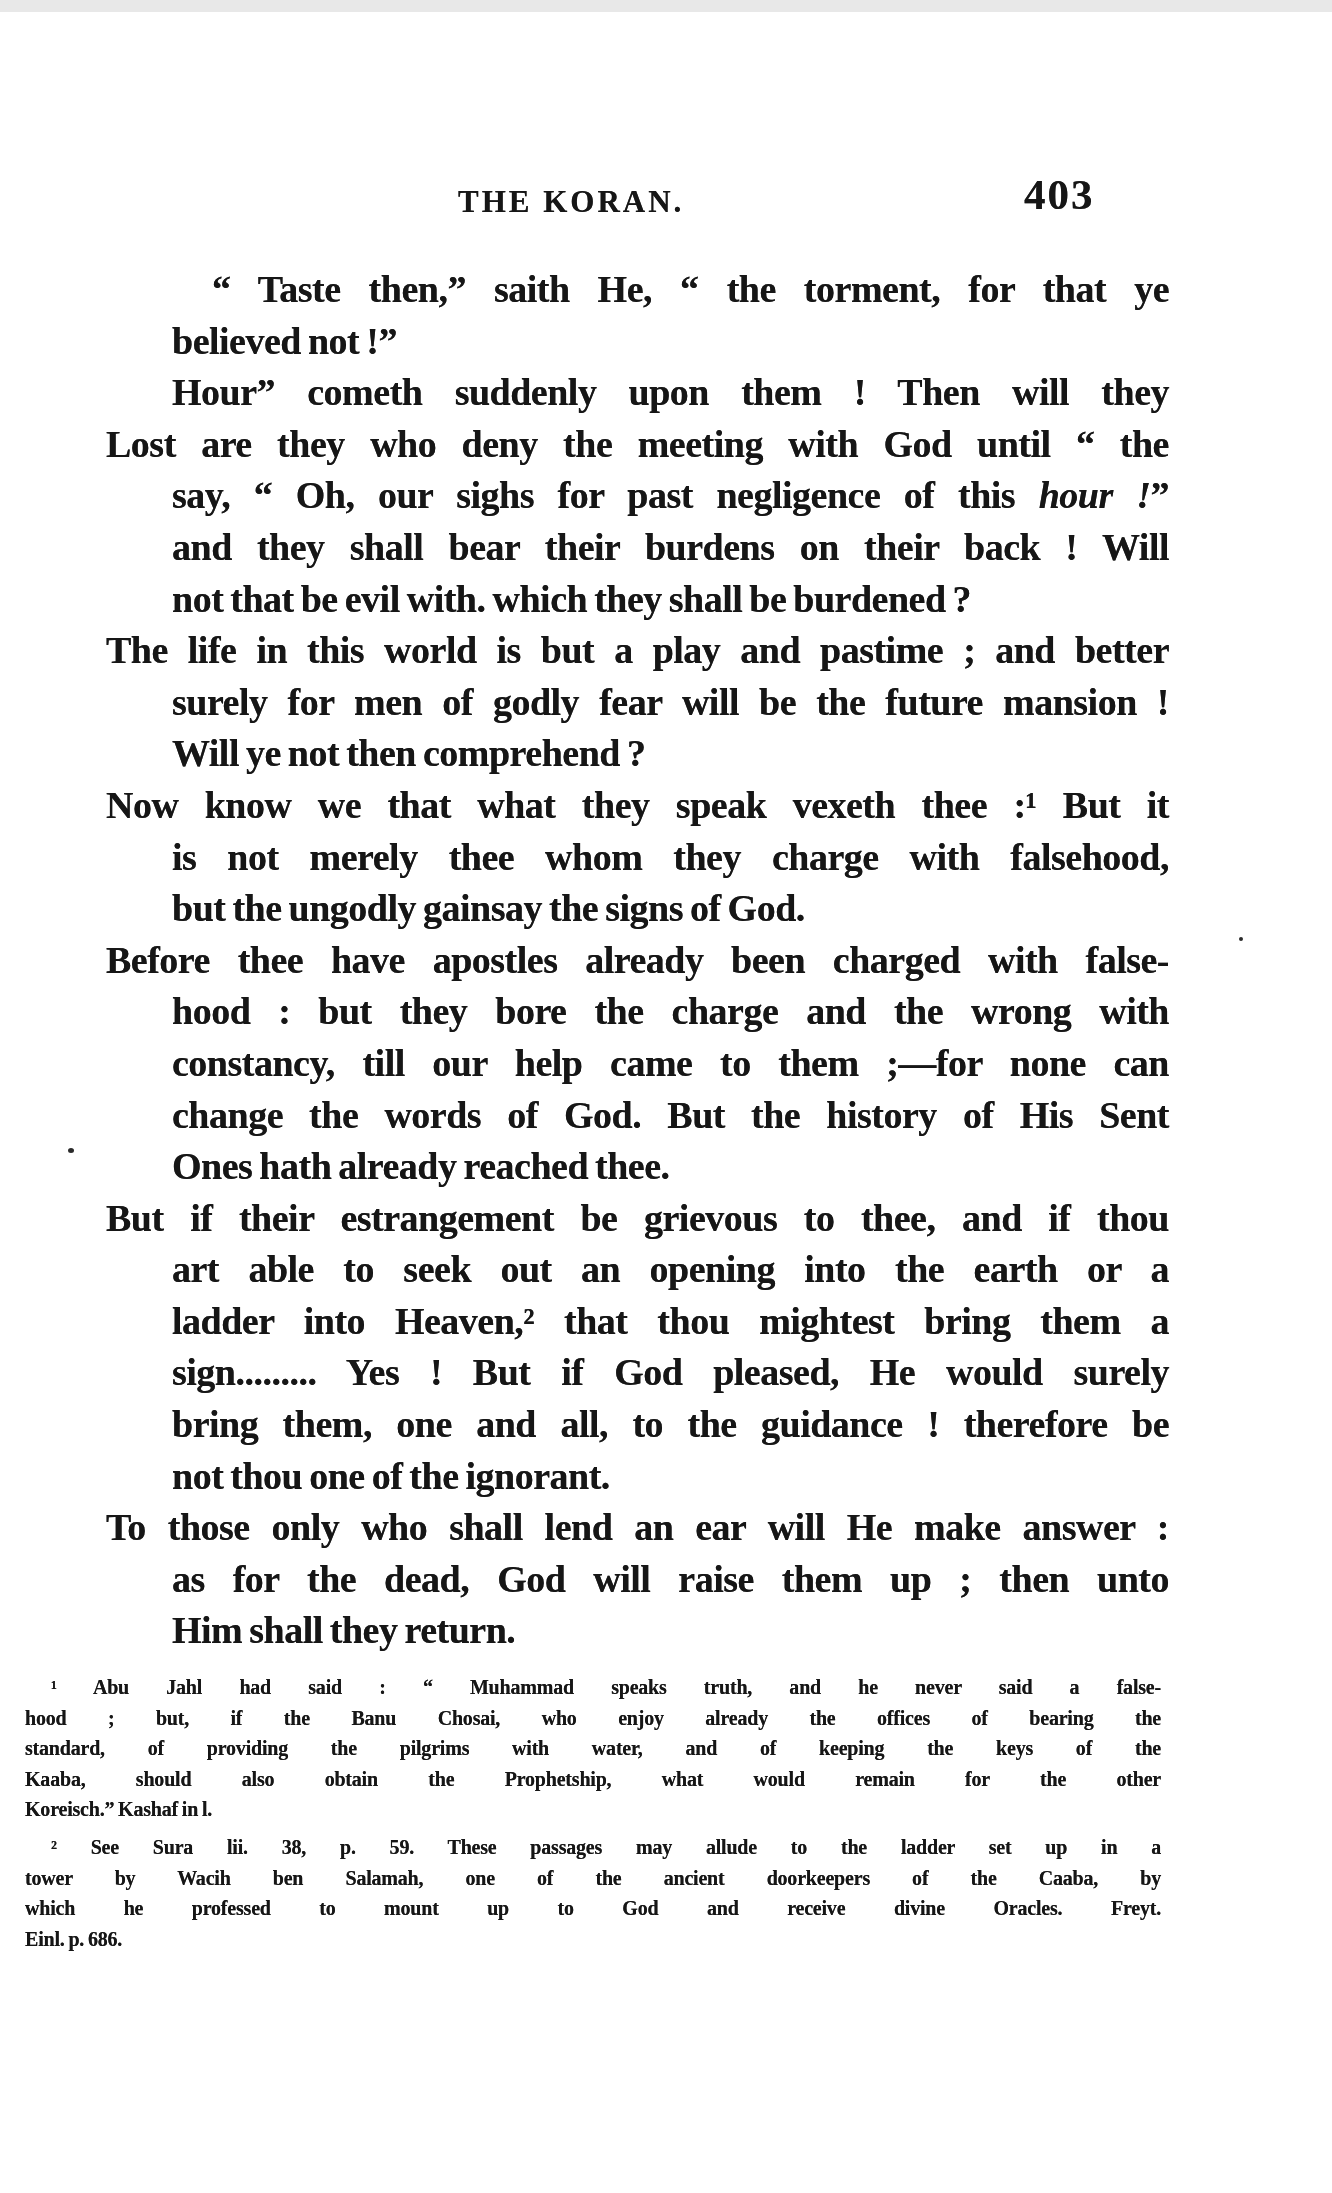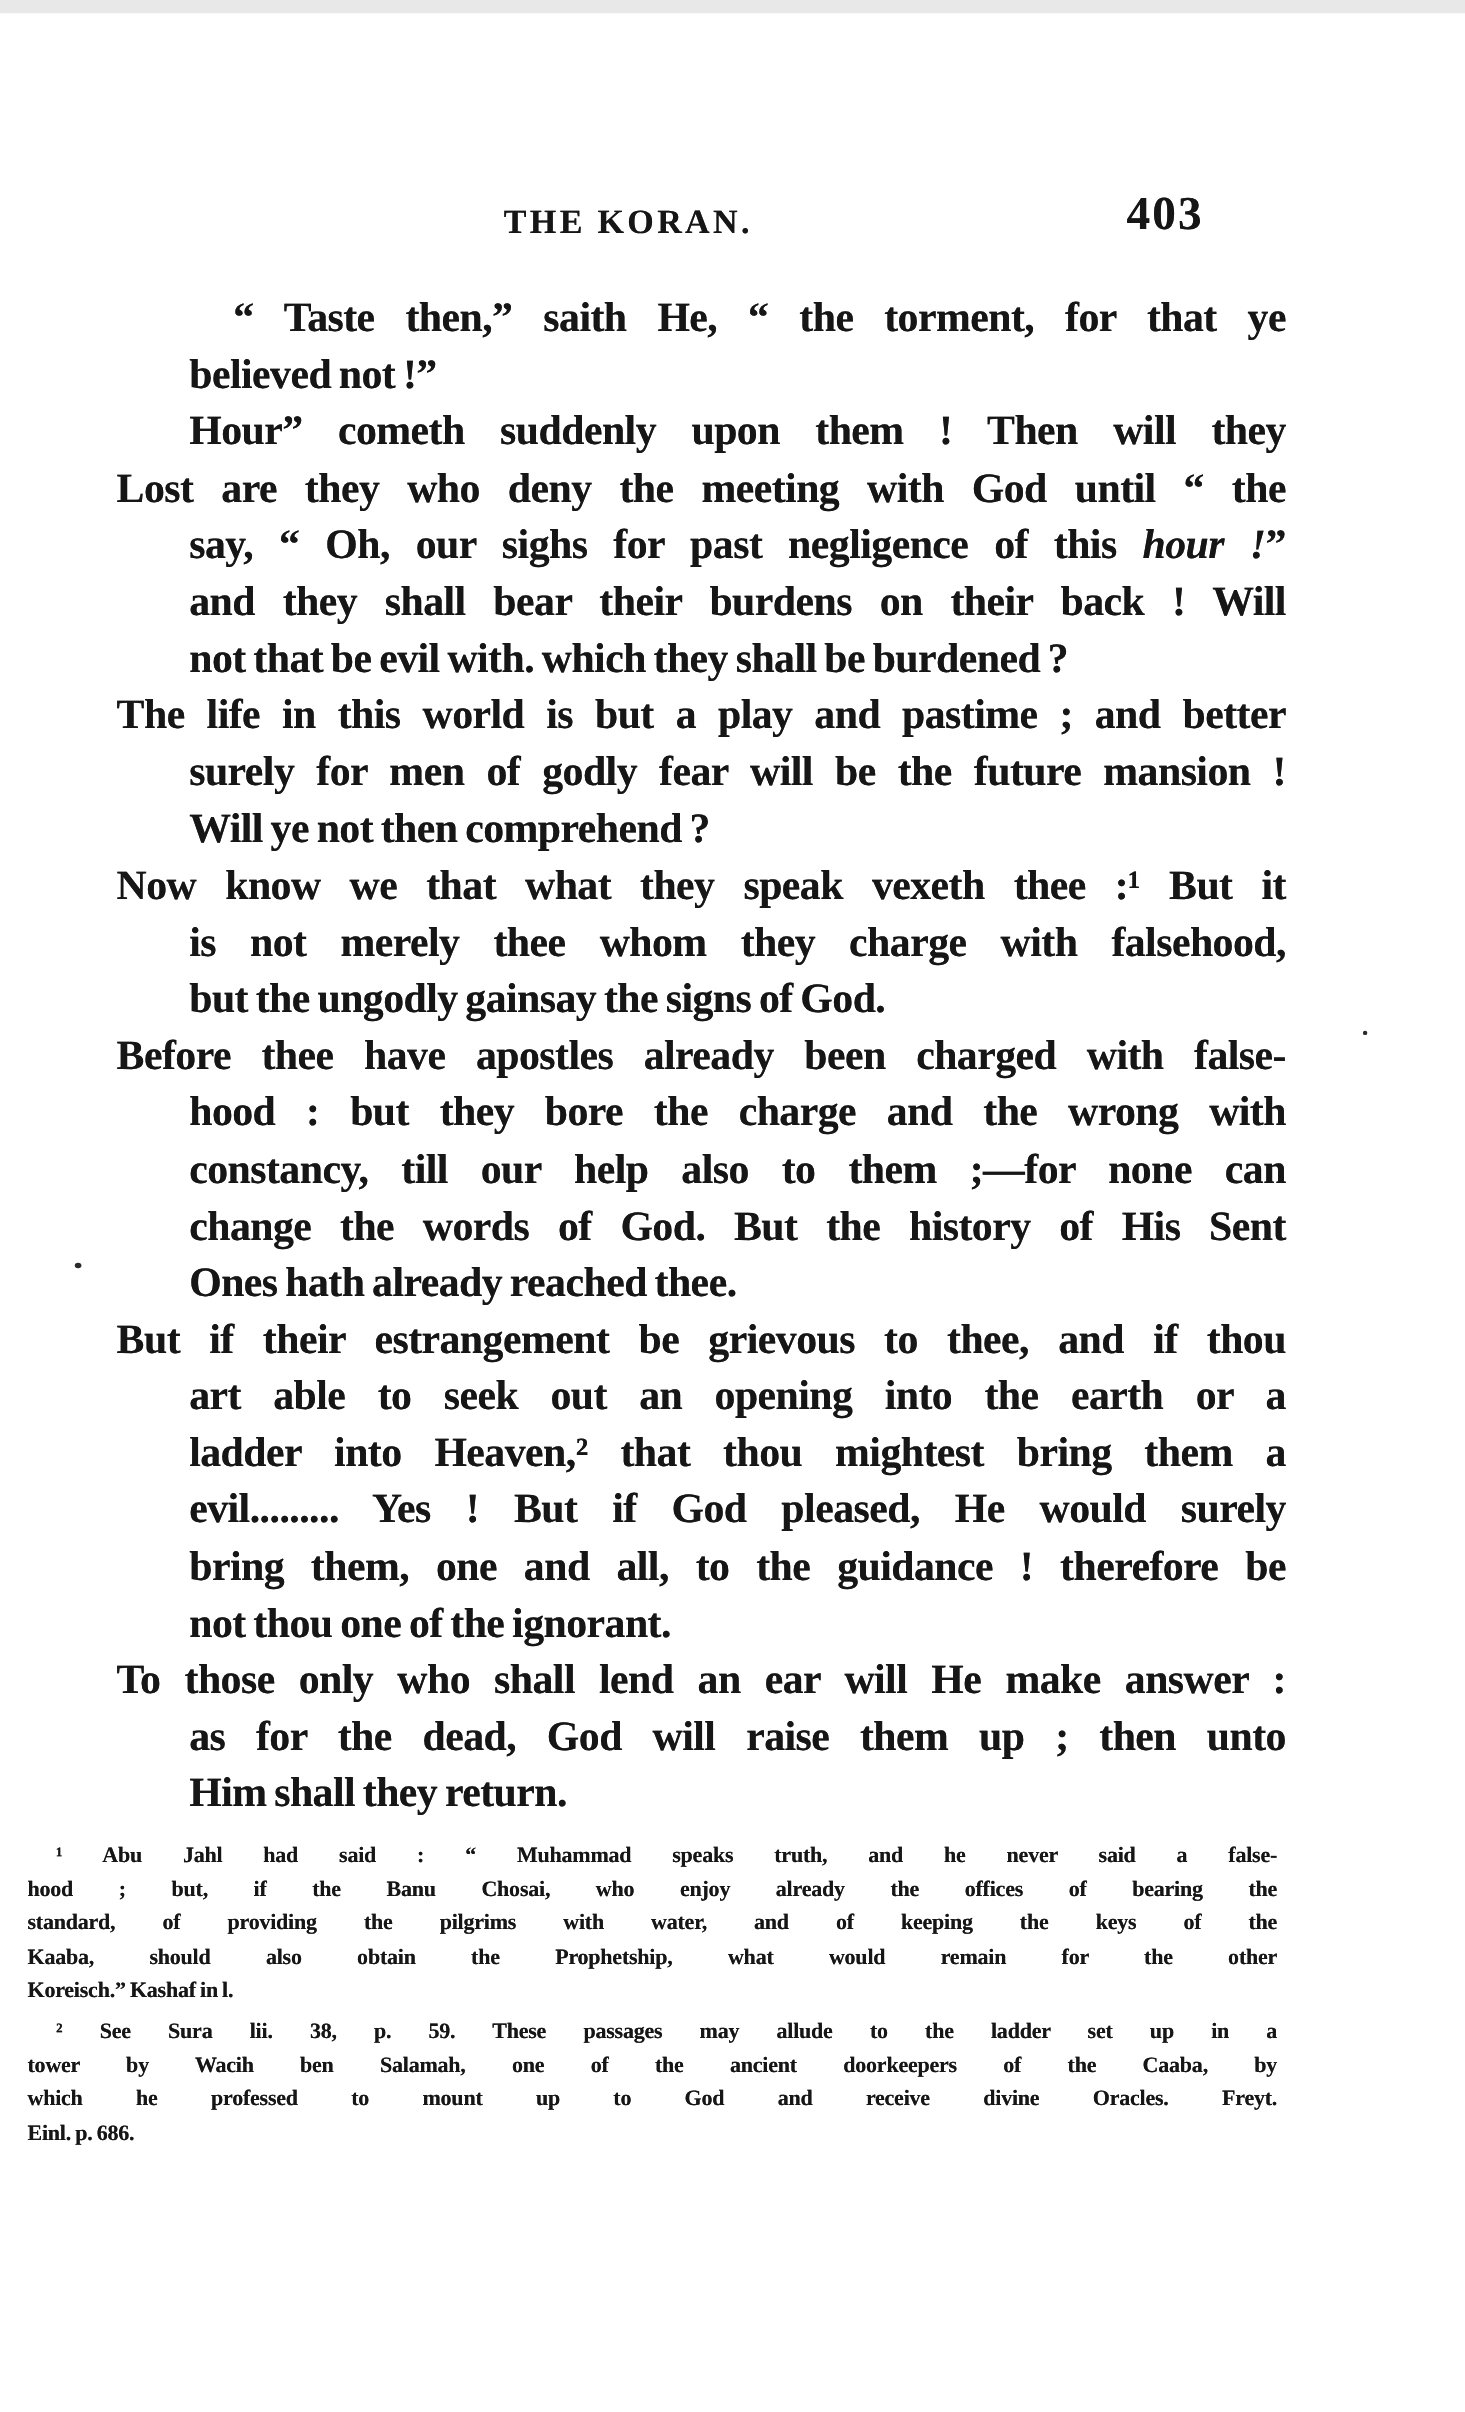--- a/index.html
+++ b/index.html
@@ -78,27 +78,27 @@
       <div class="line c j">and they shall bear their burdens on their back !  Will</div>
       <div class="line c">not that be evil with. which they shall be burdened ?</div>
       <div class="line f j">The life in this world is but a play and pastime ; and better</div>
       <div class="line c j">surely for men of godly fear will be the future mansion !</div>
       <div class="line c">Will ye not then comprehend ?</div>
       <div class="line f j">Now know we that what they speak vexeth thee :¹  But it</div>
       <div class="line c j">is not merely thee whom they charge with falsehood,</div>
       <div class="line c">but the ungodly gainsay the signs of God.</div>
       <div class="line f j">Before thee have apostles already been charged with false-</div>
       <div class="line c j">hood : but they bore the charge and the wrong with</div>
-      <div class="line c j">constancy, till our help also to them ;—for none can</div>
+      <div class="line c j">constancy, till our help came to them ;—for none can</div>
       <div class="line c j">change the words of God.  But the history of His Sent</div>
       <div class="line c">Ones hath already reached thee.</div>
       <div class="line f j">But if their estrangement be grievous to thee, and if thou</div>
       <div class="line c j">art able to seek out an opening into the earth or a</div>
       <div class="line c j">ladder into Heaven,² that thou mightest bring them a</div>
-      <div class="line c j">evil......... Yes !  But if God pleased, He would surely</div>
+      <div class="line c j">sign......... Yes !  But if God pleased, He would surely</div>
       <div class="line c j">bring them, one and all, to the guidance ! therefore be</div>
       <div class="line c">not thou one of the ignorant.</div>
       <div class="line f j">To those only who shall lend an ear will He make answer :</div>
       <div class="line c j">as for the dead, God will raise them up ; then unto</div>
       <div class="line c">Him shall they return.</div>
     </div>
 
   <div class="footnotes" id="footnotes">
       <div class="fn-block">
         <div class="line fnf j">¹ Abu Jahl had said : “ Muhammad speaks truth, and he never said a false-</div>

